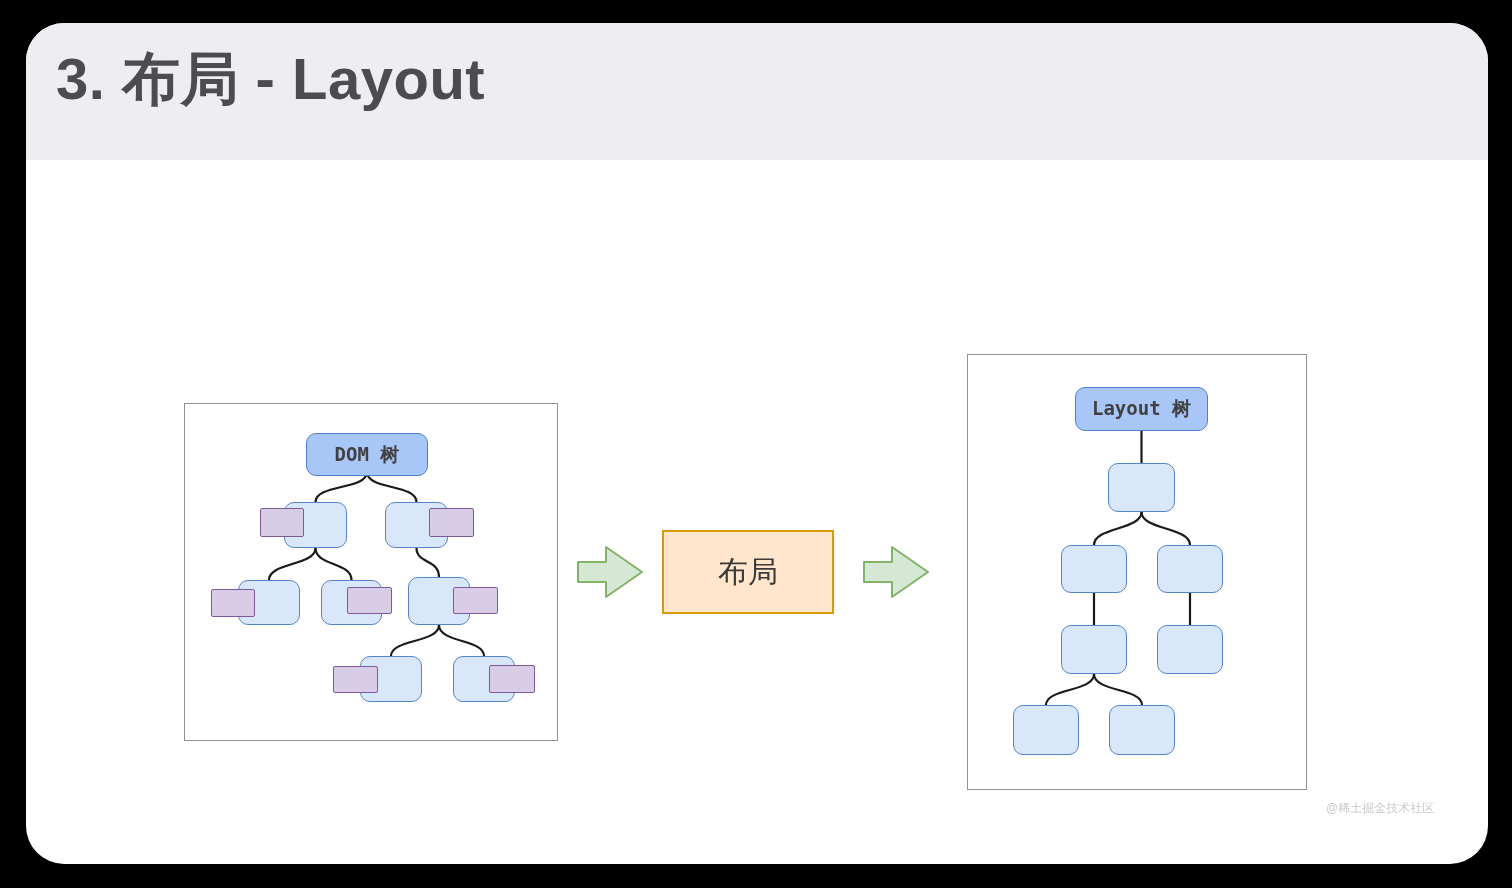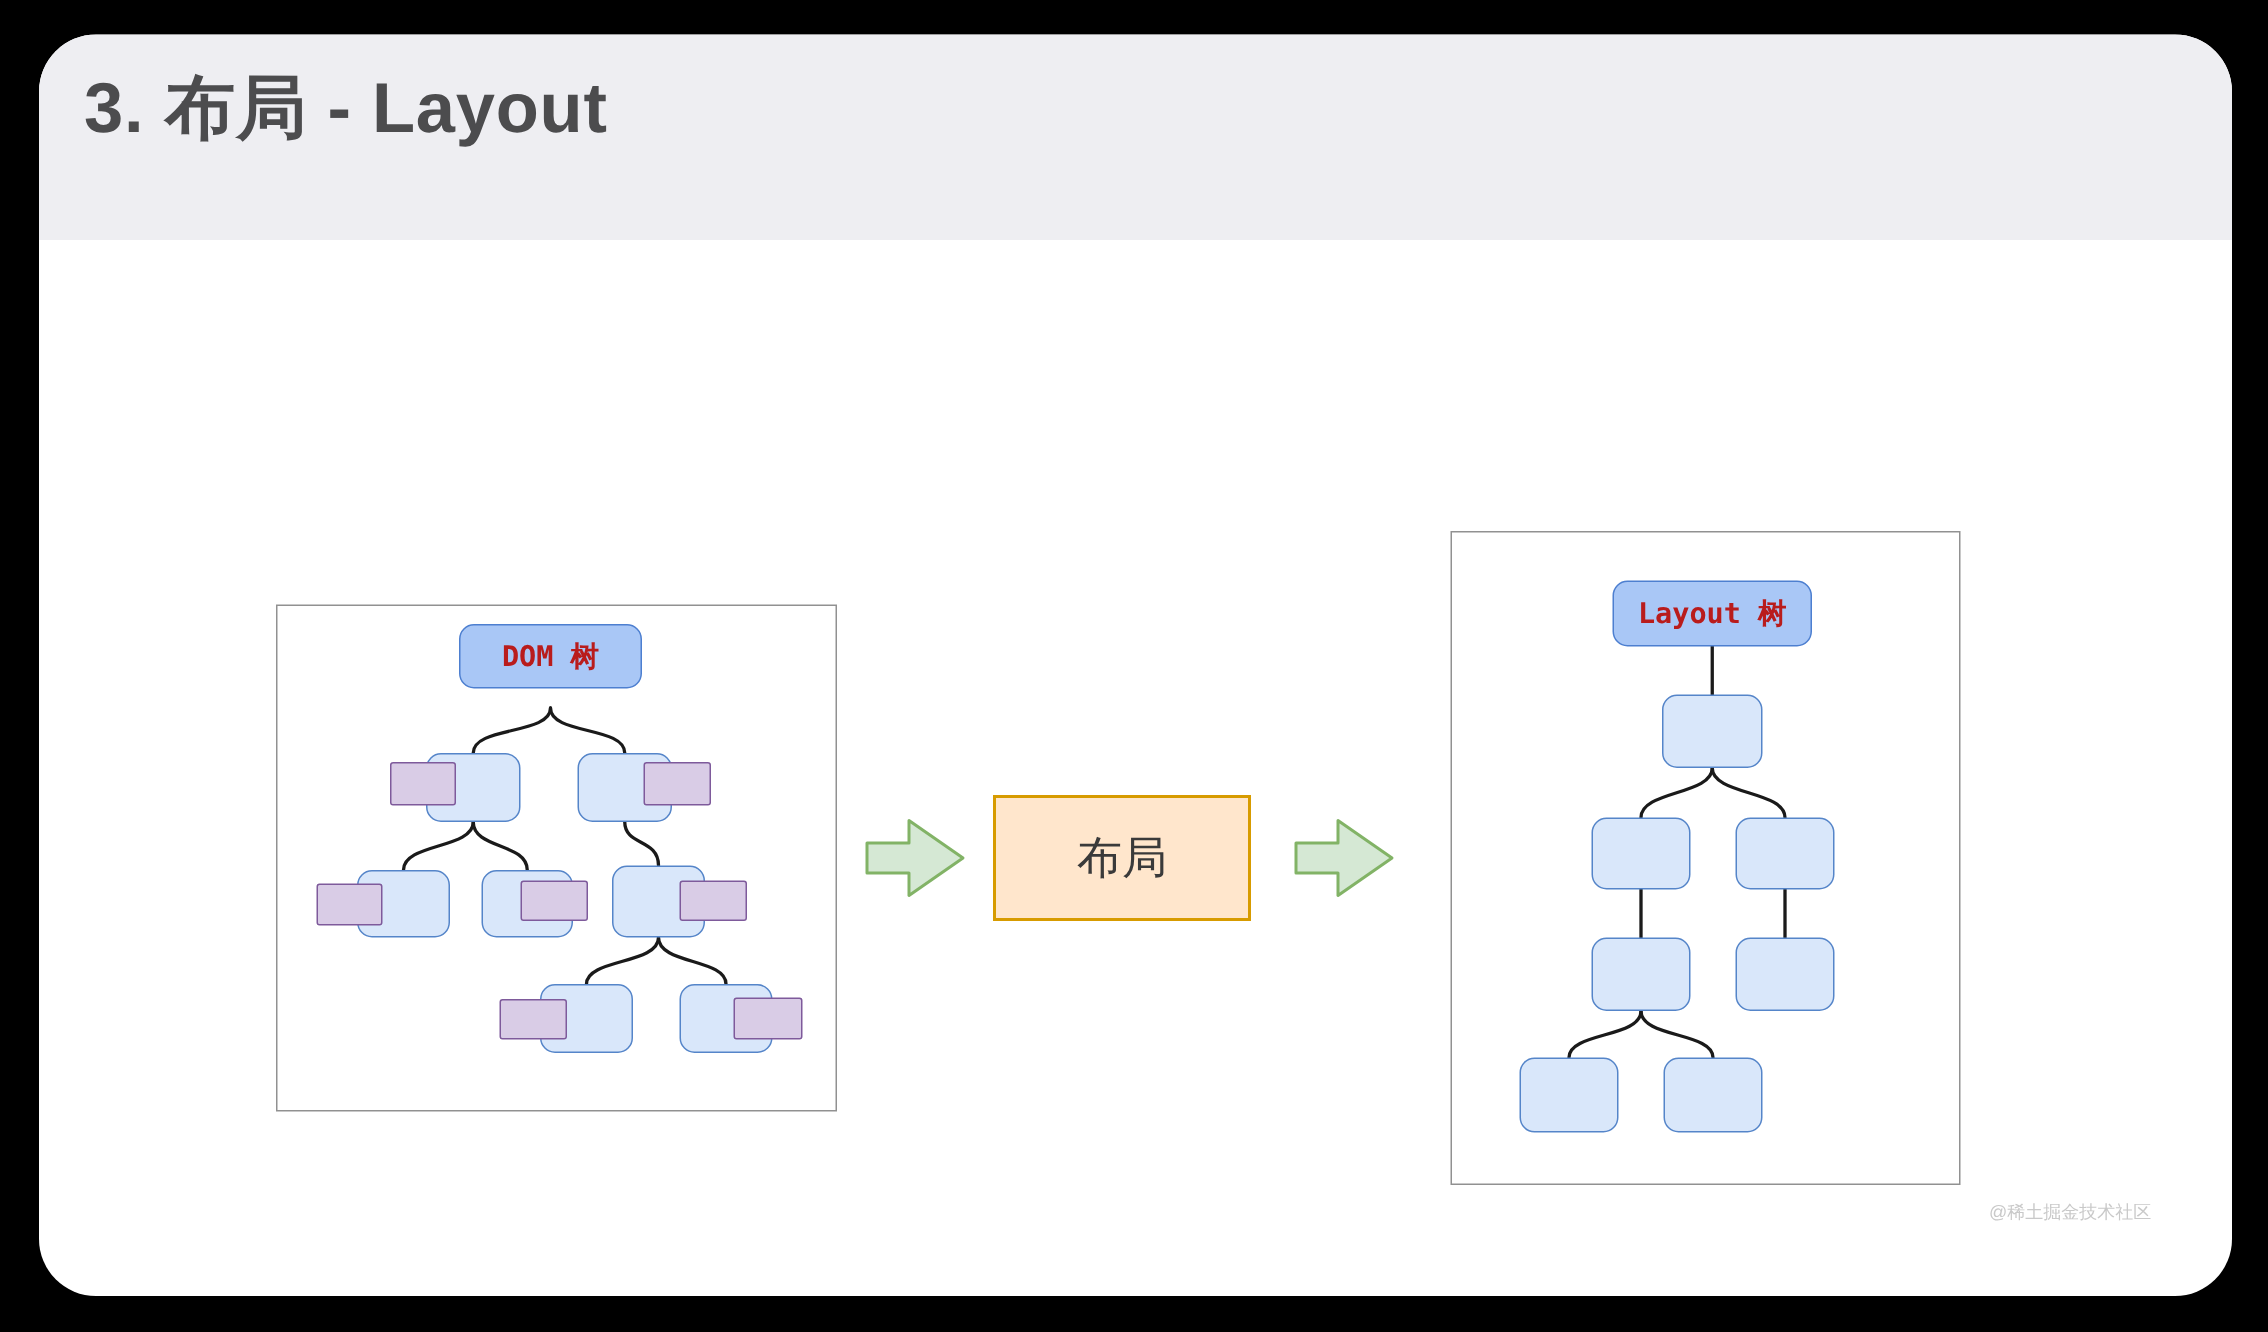--- a/index.html
+++ b/index.html
@@ -24,21 +24,21 @@
   }
   .header-band {
     position: absolute;
     left: 0; top: 0;
     width: 100%; height: 137px;
     background: var(--header-bg, #eeeef2);
   }
   .page-title {
     position: absolute;
     left: 30px; top: 18px;
-    font-size: 47px;
+    font-size: 58px;
     font-weight: bold;
     letter-spacing: 0.5px;
     color: var(--title-text, #4c4c4e);
     white-space: nowrap;
   }
   .watermark {
     position: absolute;
     left: 1300px; top: 777px;
     font-size: 12px;
     color: var(--watermark-text, #c9c9c9);
@@ -84,21 +84,21 @@
   }
   .node {
     position: absolute;
     box-sizing: border-box;
     display: flex;
     align-items: center;
     justify-content: center;
     font-family: "DejaVu Sans Mono", monospace;
     font-size: 19px;
     font-weight: 600;
-    color: #b91c1c;
+    color: #404040;
     white-space: nowrap;
   }
   .node.root {
     background: var(--root-node-fill, #a9c7f6);
     border: 1.6px solid var(--root-node-border, #4d7fd0);
     border-radius: 10px;
   }
   .node.element {
     background: var(--node-fill, #d9e7fa);
     border: 1.6px solid var(--node-border, #5585c9);
@@ -151,21 +151,21 @@
     <path d="M1141.5,512 C1141.5,530 1190,527 1190,545" class="edge"></path>
     <path d="M1094,593 L1094,625" class="edge"></path>
     <path d="M1190,593 L1190,625" class="edge"></path>
     <path d="M1094,674 C1094,692 1046,688 1046,705" class="edge"></path>
     <path d="M1094,674 C1094,692 1142,688 1142,705" class="edge"></path>
     <polygon points="578,562 606,562 606,547 642,572 606,597 606,582 578,582" class="block-arrow"></polygon>
     <polygon points="864,562 892,562 892,547 928,572 892,597 892,582 864,582" class="block-arrow"></polygon>
   </svg>
 
 <div id="node-layer">
-    <div class="node root" style="left: 306px; top: 416px; width: 122px; height: 43px;">DOM 树</div>
+    <div class="node root" style="left: 306px; top: 433px; width: 122px; height: 43px;">DOM 树</div>
     <div class="node element" style="left: 284px; top: 502px; width: 63px; height: 46px;"></div>
     <div class="node element" style="left: 385px; top: 502px; width: 63px; height: 46px;"></div>
     <div class="node element" style="left: 238px; top: 580px; width: 62px; height: 45px;"></div>
     <div class="node element" style="left: 321px; top: 580px; width: 61px; height: 45px;"></div>
     <div class="node element" style="left: 408px; top: 577px; width: 62px; height: 48px;"></div>
     <div class="node element" style="left: 360px; top: 656px; width: 62px; height: 46px;"></div>
     <div class="node element" style="left: 453px; top: 656px; width: 62px; height: 46px;"></div>
     <div class="node removed" style="left: 260px; top: 508px; width: 44px; height: 29px;"></div>
     <div class="node removed" style="left: 429px; top: 508px; width: 45px; height: 29px;"></div>
     <div class="node removed" style="left: 211px; top: 589px; width: 44px; height: 28px;"></div>

